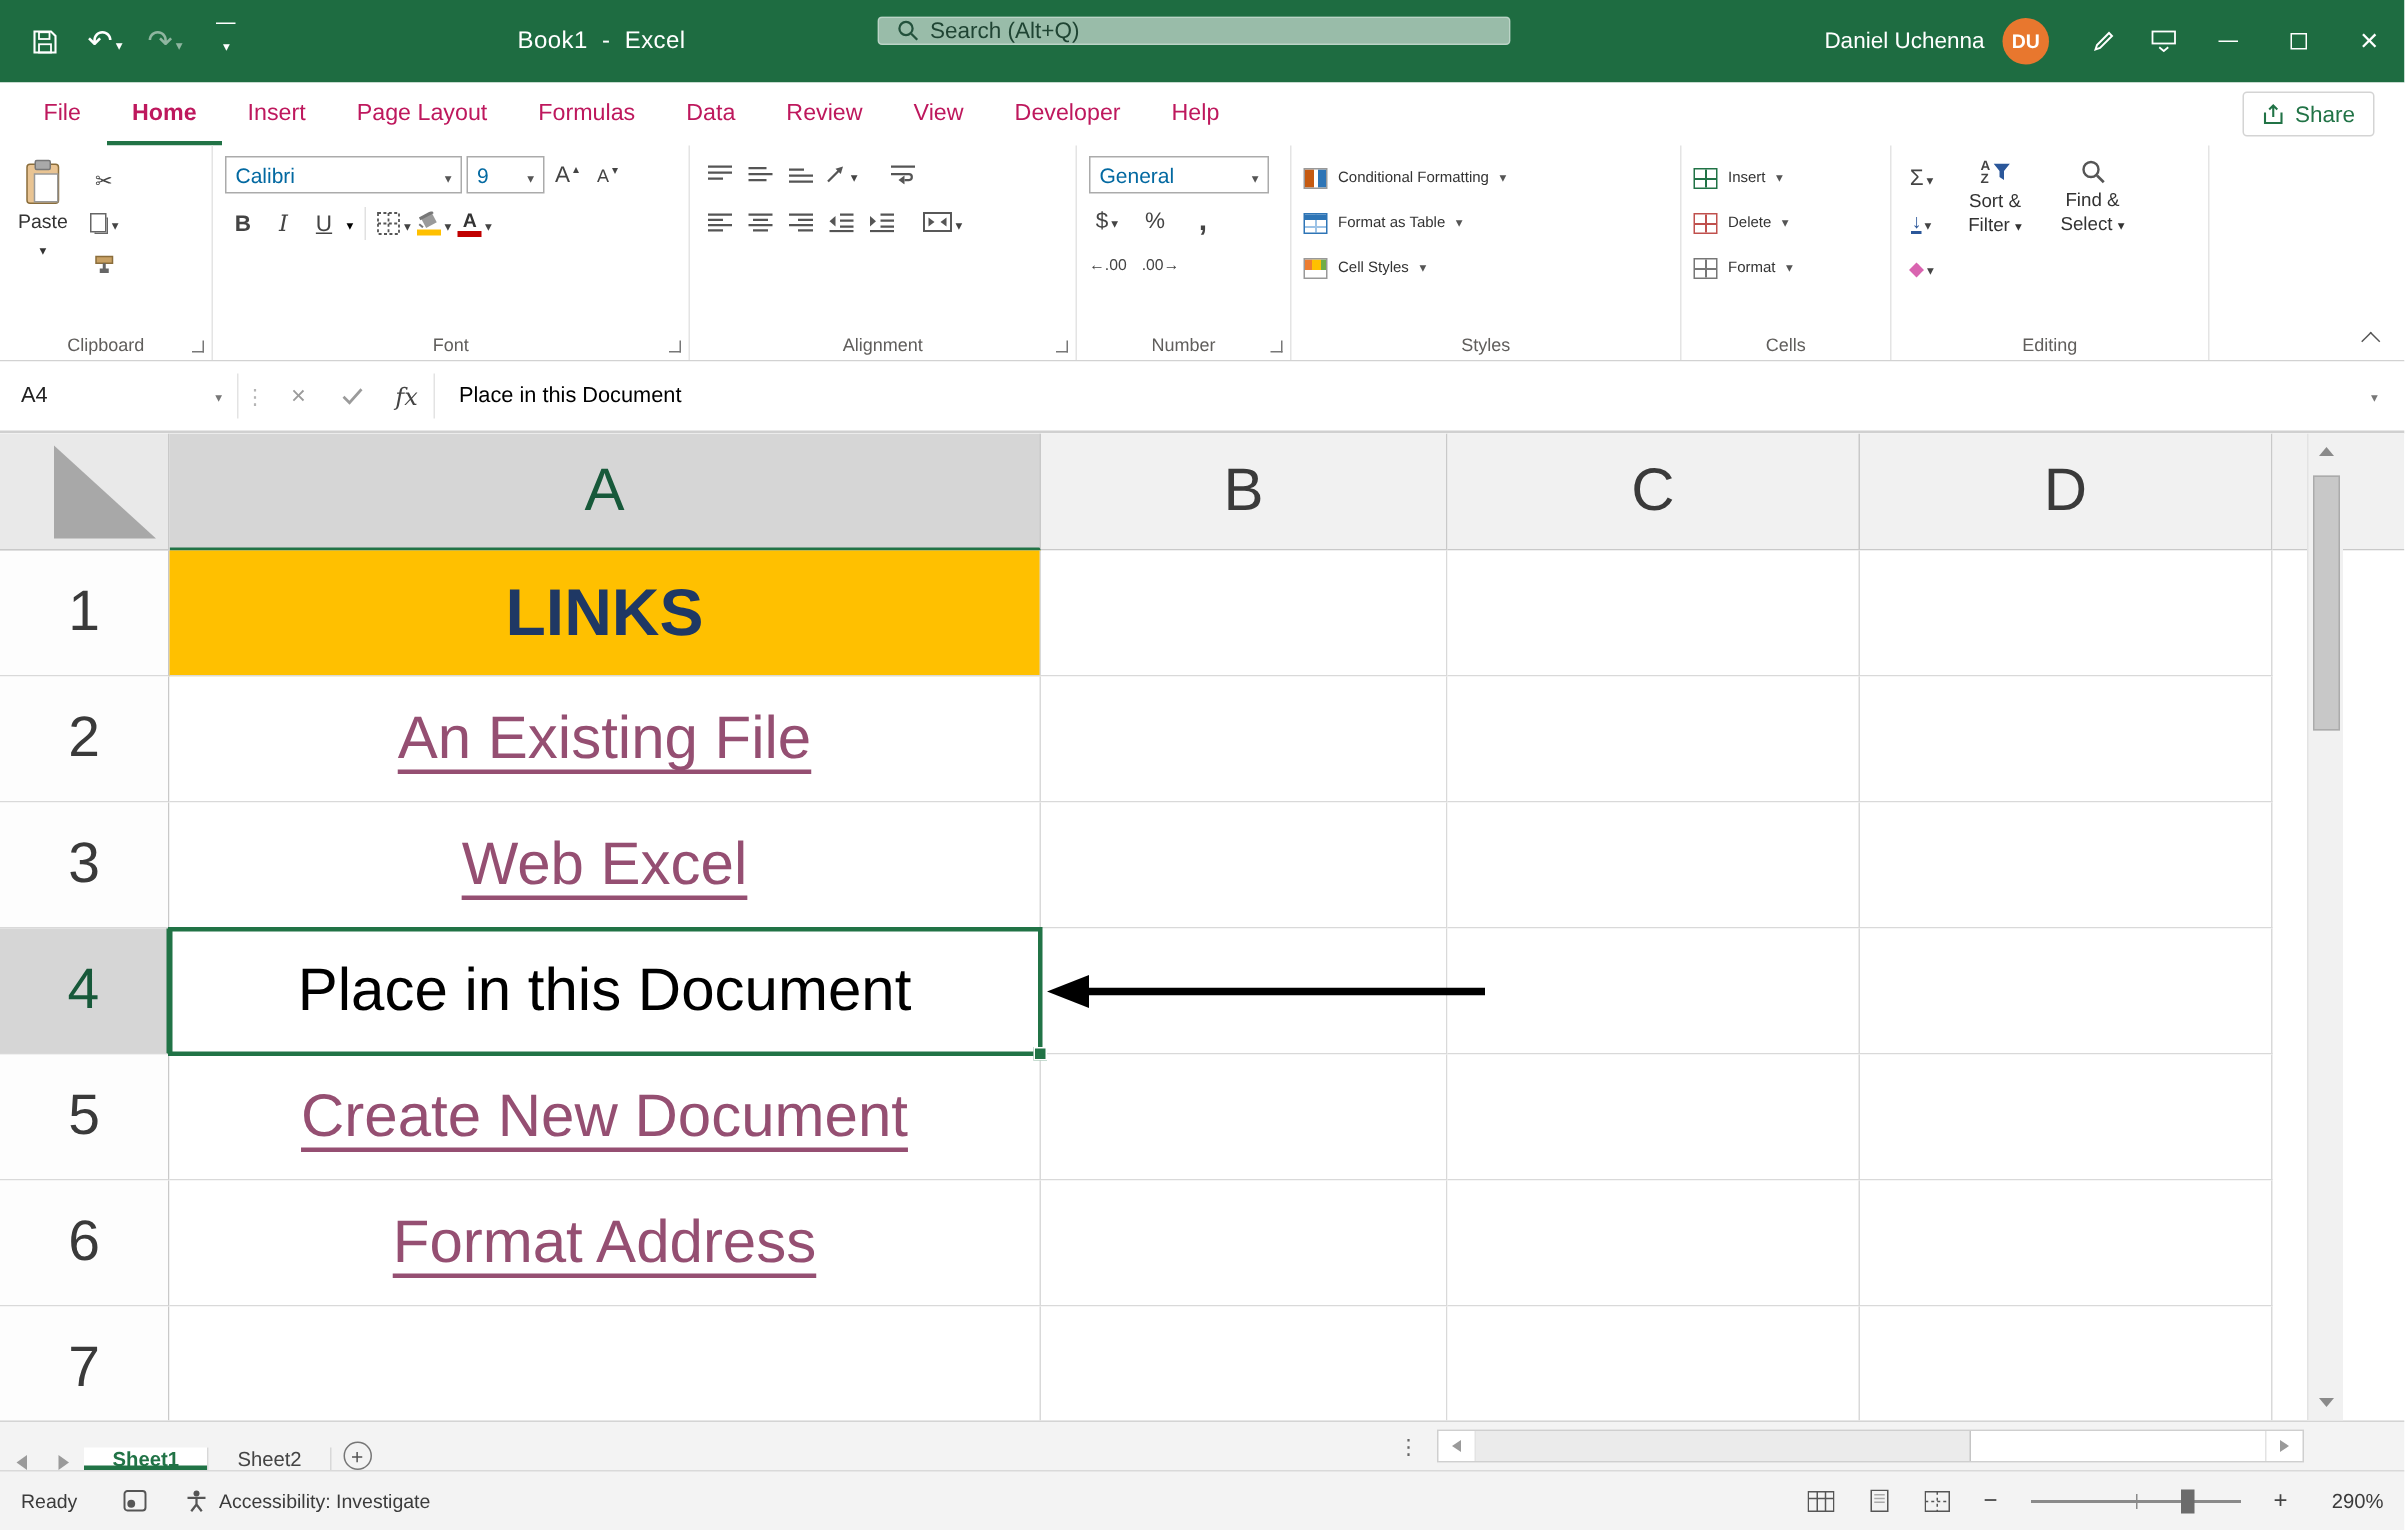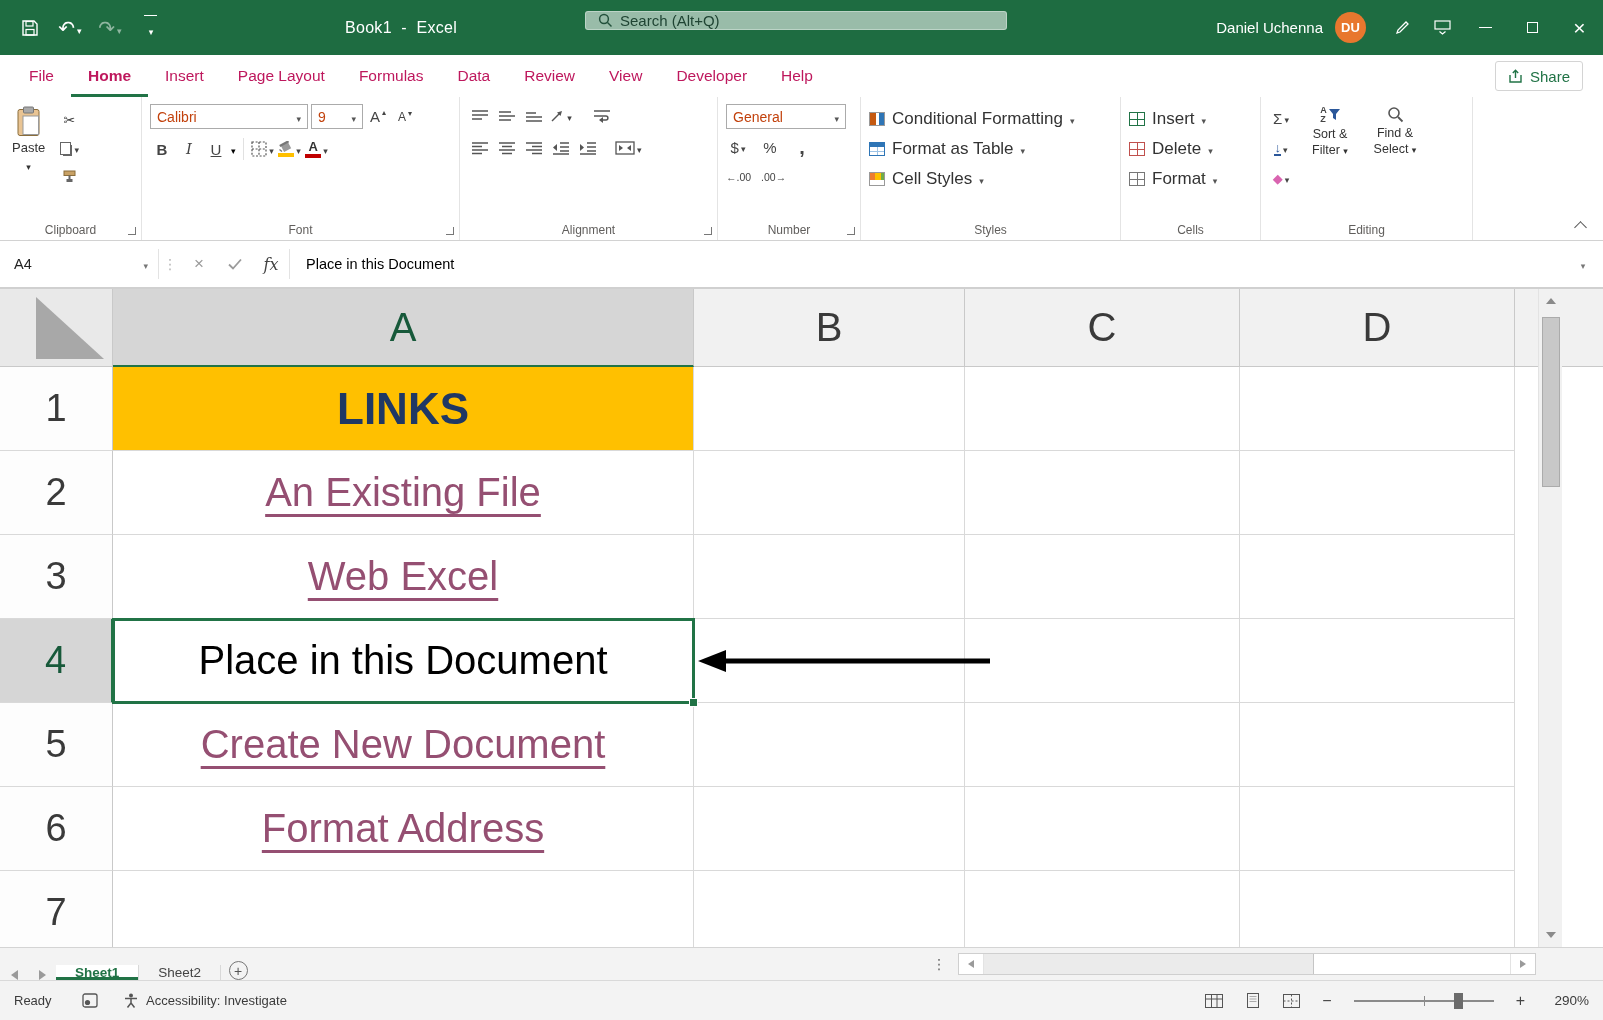--- a/index.html
+++ b/index.html
@@ -35,28 +35,28 @@
 .ribbon{height:144px;flex:0 0 144px;background:#fff;border-bottom:1px solid #d2d2d2;display:flex;position:relative}
 .rgroup{position:relative;border-right:1px solid #e4e4e4;padding:7px 8px 20px;flex:0 0 auto}
 .glabel{position:absolute;bottom:3px;left:0;right:0;text-align:center;font-size:12px;color:#605e5c}
 .launcher{position:absolute;right:5px;bottom:5px;width:8px;height:8px;border-right:1.6px solid #777;border-bottom:1.6px solid #777}
 .row1{display:flex;align-items:center;gap:3px}
 .gcol{display:flex;flex-direction:column;gap:8px}
 .sbtn{height:24px;min-width:24px;display:flex;align-items:center;justify-content:center;font-size:14px;color:#444;gap:2px}
 .vsep{width:1px;height:22px;background:#e1e1e1;margin:0 4px}
 .bigbtn{display:flex;flex-direction:column;align-items:center;justify-content:flex-start;gap:3px;font-size:13px;color:#333;padding:2px 4px}
 .lblwrap{text-align:center;font-size:12.5px;line-height:1.25;color:#333}
-.selbox{border:1px solid #ababab;height:25px;display:flex;align-items:center;padding:0 6px;font-size:14px;color:#c2410c}
+.selbox{border:1px solid #ababab;height:25px;display:flex;align-items:center;padding:0 6px;font-size:14px;color:#0369a1}
 .selbox .chev{margin-left:auto;color:#555}
 .minicol{display:flex;flex-direction:column;gap:4px}
 .copy-ic{position:relative;width:9px;height:11px;border:1px solid #666;background:#fff;margin:4px 0 0 4px;display:inline-block}
 .copy-ic::before{content:"";position:absolute;left:-4px;top:-4px;width:9px;height:11px;border:1px solid #666;background:#fff}
 .cbar{display:block;width:16px;height:4px;margin-top:1px}
 .stack{display:flex;flex-direction:column;align-items:center;line-height:1}
-.stylerow{display:flex;align-items:center;gap:7px;height:25px;font-size:17px;color:#333;white-space:nowrap}
+.stylerow{display:flex;align-items:center;gap:7px;height:25px;font-size:10px;color:#333;white-space:nowrap}
 .stylerow .chev{color:#555}
 .ic-cf{display:inline-block;width:16px;height:14px;border:1px solid #999;background:linear-gradient(90deg,#C55A11 0 6px,#fff 6px 9px,#2E75B6 9px 16px)}
 .ic-ft{display:inline-block;width:16px;height:14px;border:1px solid #2E75B6;background-image:linear-gradient(to bottom,#2E75B6 0 4px,transparent 4px),linear-gradient(to right,transparent 7px,#9dc3e6 7px 8px,transparent 8px),linear-gradient(to bottom,transparent 8px,#9dc3e6 8px 9px,transparent 9px);background-color:#fff}
 .ic-cs{display:inline-block;width:16px;height:14px;border:1px solid #999;background-image:linear-gradient(to right,#ED7D31 0 5px,#FFC000 5px 11px,#70AD47 11px 16px);background-size:100% 7px;background-repeat:no-repeat;background-color:#fff}
 .ic-grid{display:inline-block;width:16px;height:14px;border:1px solid #217346;background-image:linear-gradient(to right,transparent 7px,#217346 7px 8px,transparent 8px),linear-gradient(to bottom,transparent 6px,#217346 6px 7px,transparent 7px)}
 .ic-grid.red{border-color:#C0504D;background-image:linear-gradient(to right,transparent 7px,#C0504D 7px 8px,transparent 8px),linear-gradient(to bottom,transparent 6px,#C0504D 6px 7px,transparent 7px)}
 .ic-grid.gray{border-color:#777;background-image:linear-gradient(to right,transparent 7px,#777 7px 8px,transparent 8px),linear-gradient(to bottom,transparent 6px,#777 6px 7px,transparent 7px)}
 .sf-ic{display:flex;align-items:center;gap:2px}
 .az{display:flex;flex-direction:column;font-size:9px;font-weight:bold;color:#444;line-height:1}
 .collapse-chev{position:absolute;right:18px;bottom:8px;width:9px;height:9px;border-left:1.8px solid #555;border-top:1.8px solid #555;transform:rotate(45deg)}

